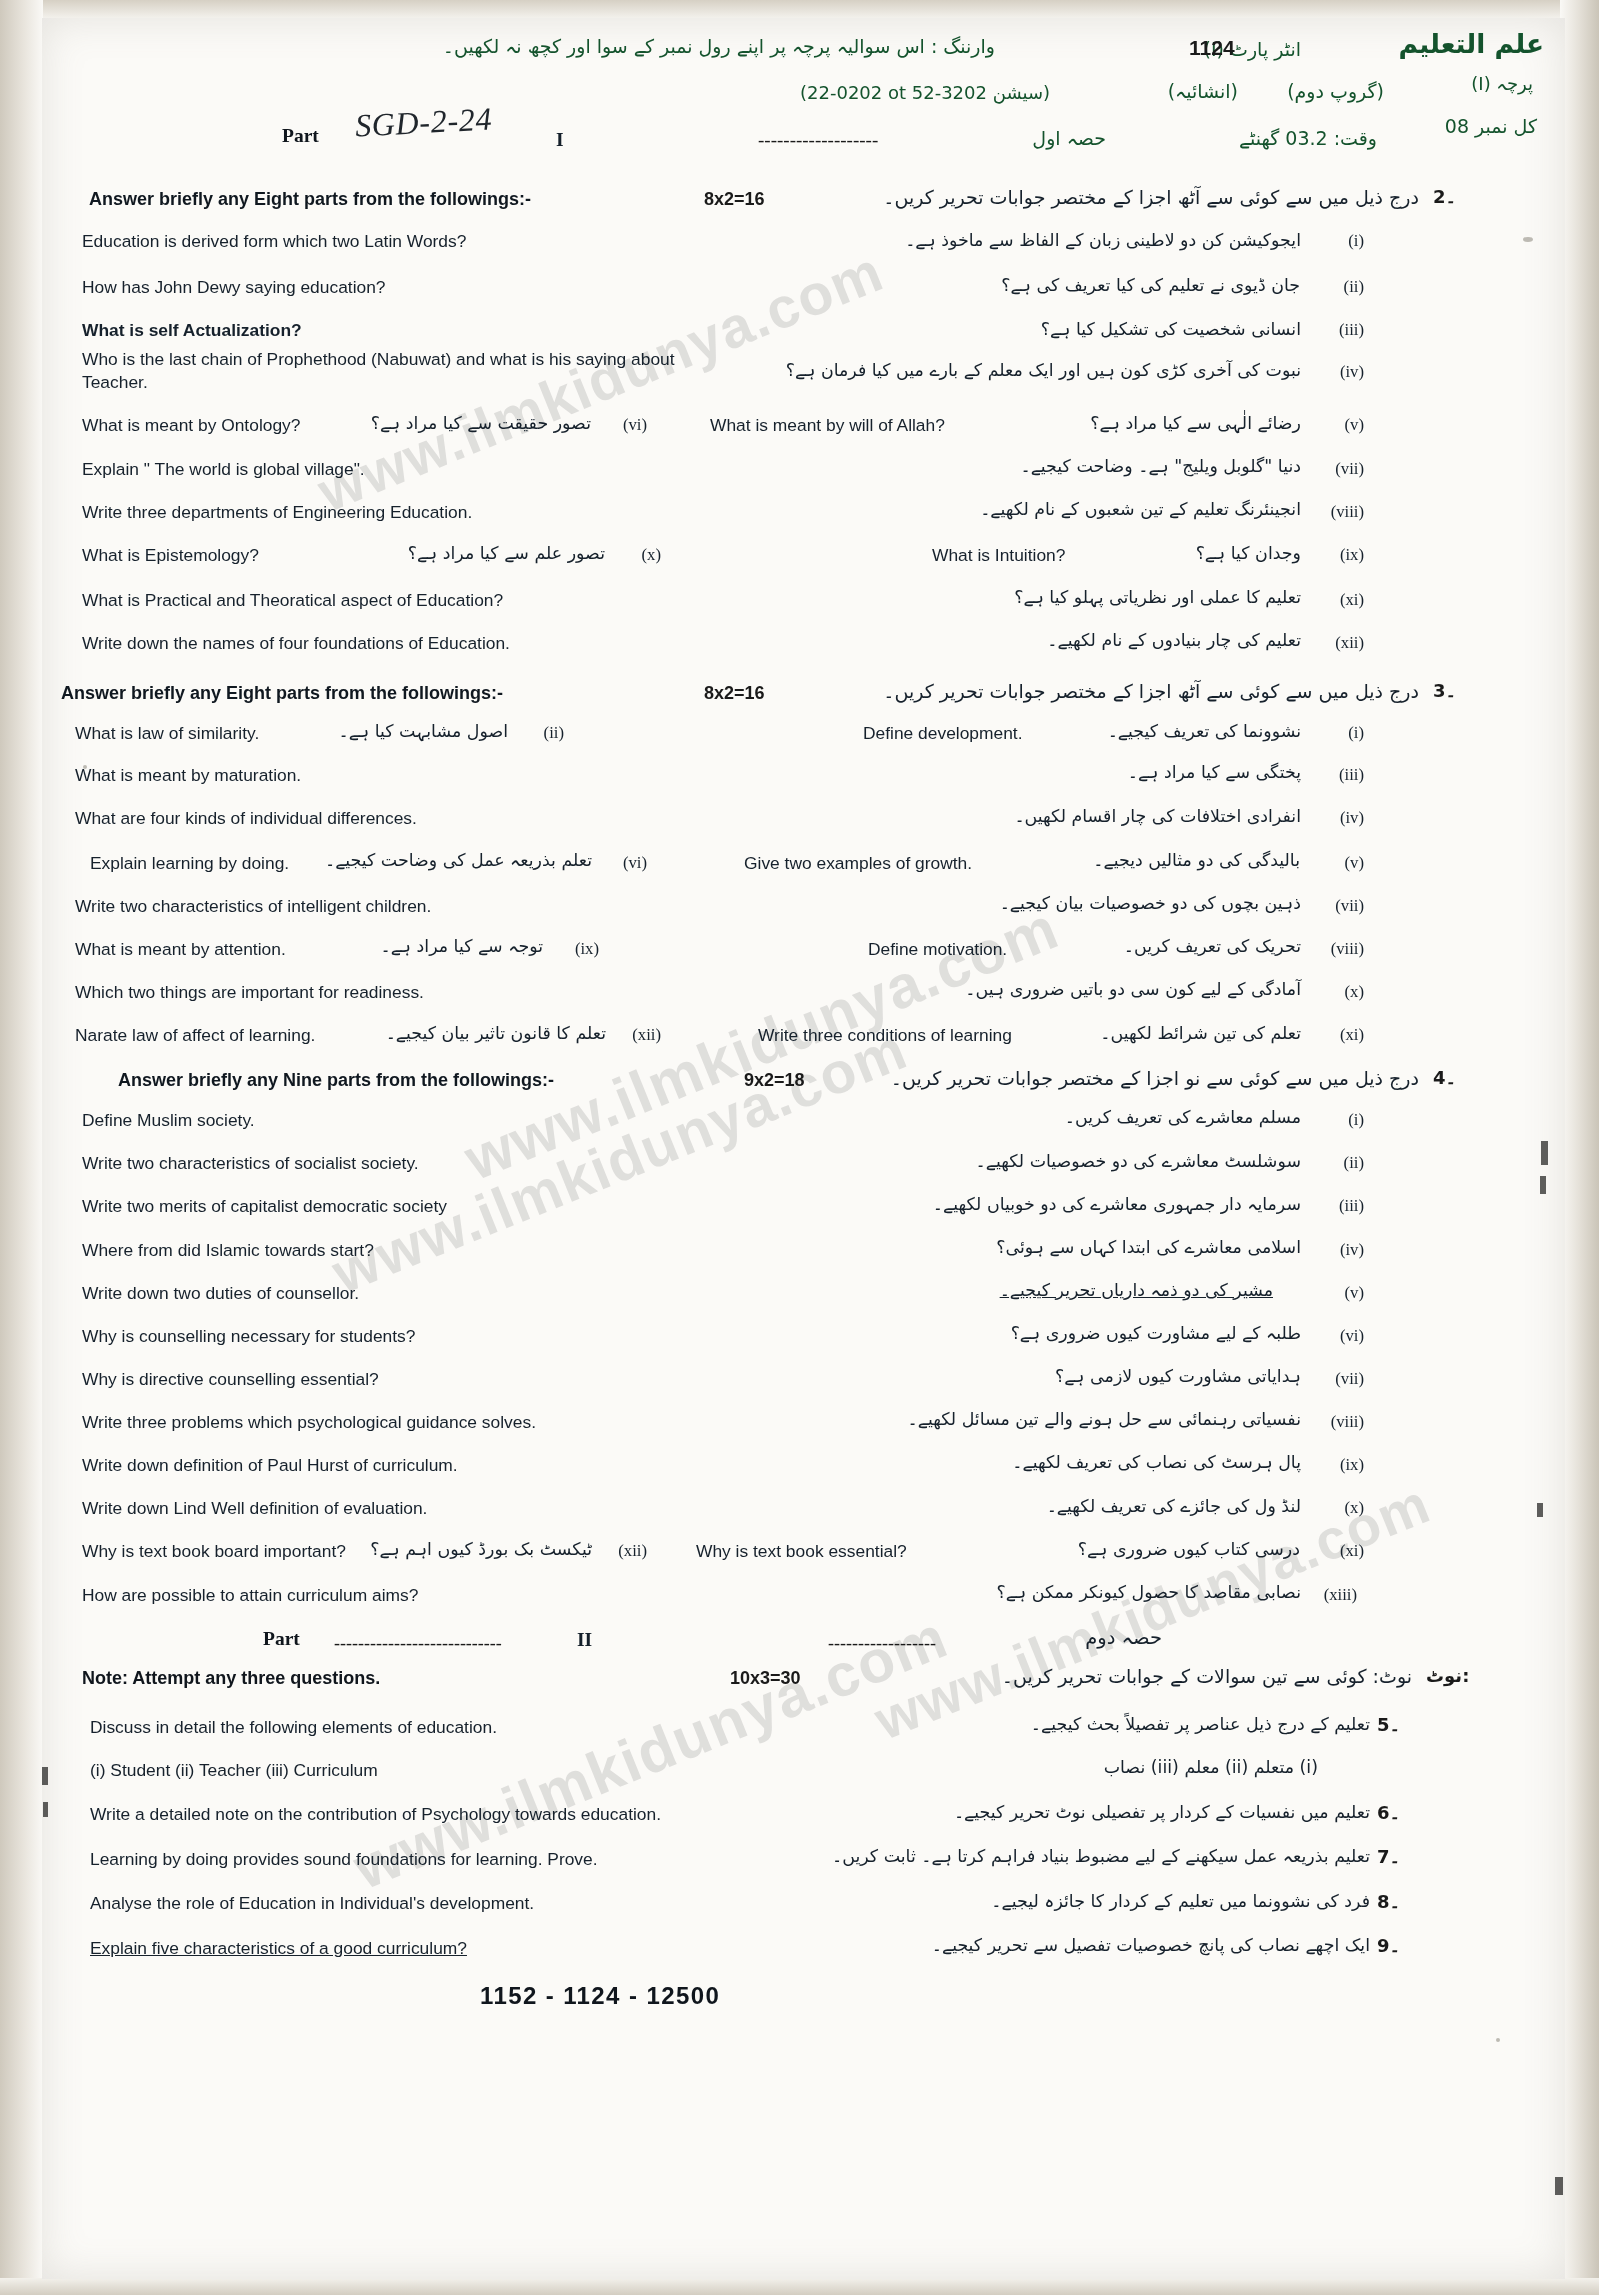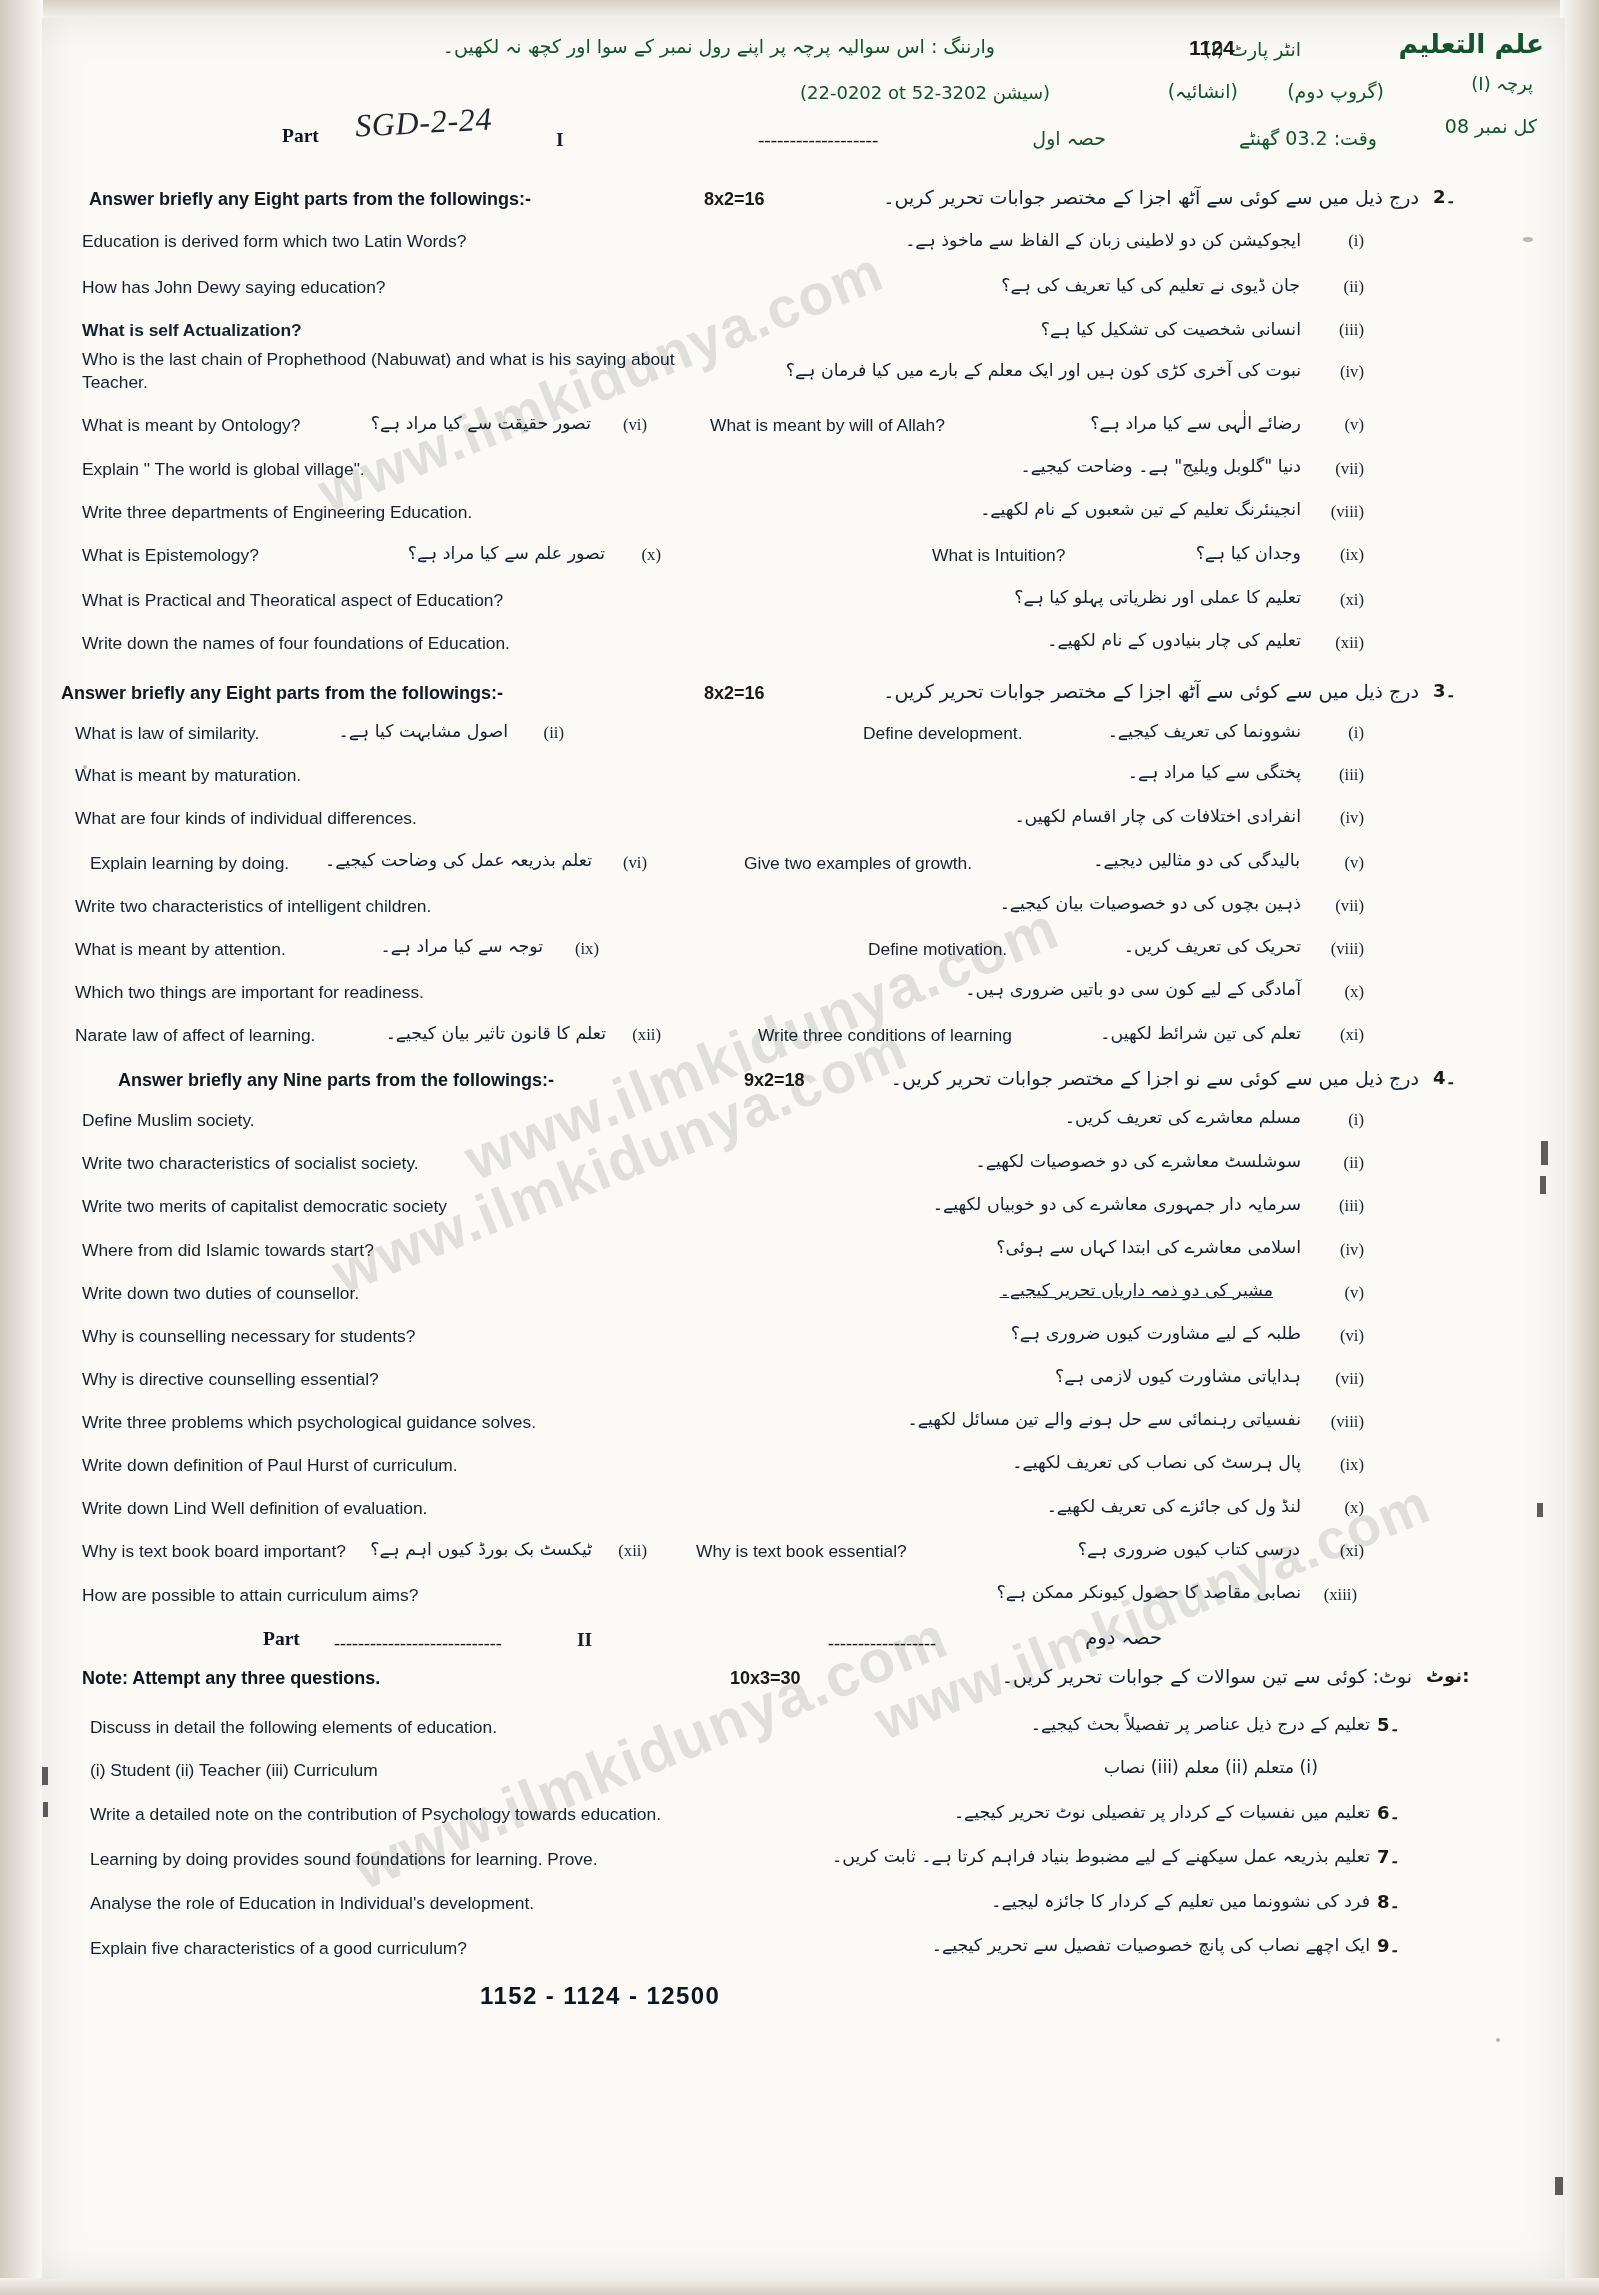--- a/index.html
+++ b/index.html
@@ -411,19 +411,19 @@
   <div class="ur-q" style="left:918px; top:1802px; width:452px;">تعلیم میں نفسیات کے کردار پر تفصیلی نوٹ تحریر کیجیے۔</div>
 
   <div class="en-q" style="left:90px; top:1849px;">Learning by doing provides sound foundations for  learning. Prove.</div>
   <div class="qnum" style="position:absolute; left:1377px; top:1846px;">7۔</div>
   <div class="ur-q" style="left:876px; top:1846px; width:494px;">تعلیم بذریعہ عمل سیکھنے کے لیے مضبوط بنیاد فراہم کرتا ہے۔ ثابت کریں۔</div>
 
   <div class="en-q" style="left:90px; top:1893px;">Analyse the role of Education in Individual's development.</div>
   <div class="qnum" style="position:absolute; left:1377px; top:1891px;">8۔</div>
   <div class="ur-q" style="left:939px; top:1891px; width:431px;">فرد کی نشوونما میں تعلیم کے کردار کا جائزہ لیجیے۔</div>
 
-  <div class="en-q" style="left:90px; top:1938px;">Explain five characteristics of a good curriculum?</div>
+  <div class="en-q" style="left:90px; top:1938px;text-decoration:underline;">Explain five characteristics of a good curriculum?</div>
   <div class="qnum" style="position:absolute; left:1377px; top:1935px;">9۔</div>
   <div class="ur-q" style="left:911px; top:1935px; width:459px;">ایک اچھے نصاب کی پانچ خصوصیات تفصیل سے تحریر کیجیے۔</div>
 
   <div class="footer-code" style="left:480px; top:1982px;">1152 - 1124 - 12500</div>
 </div>
 
 
 </body></html>

